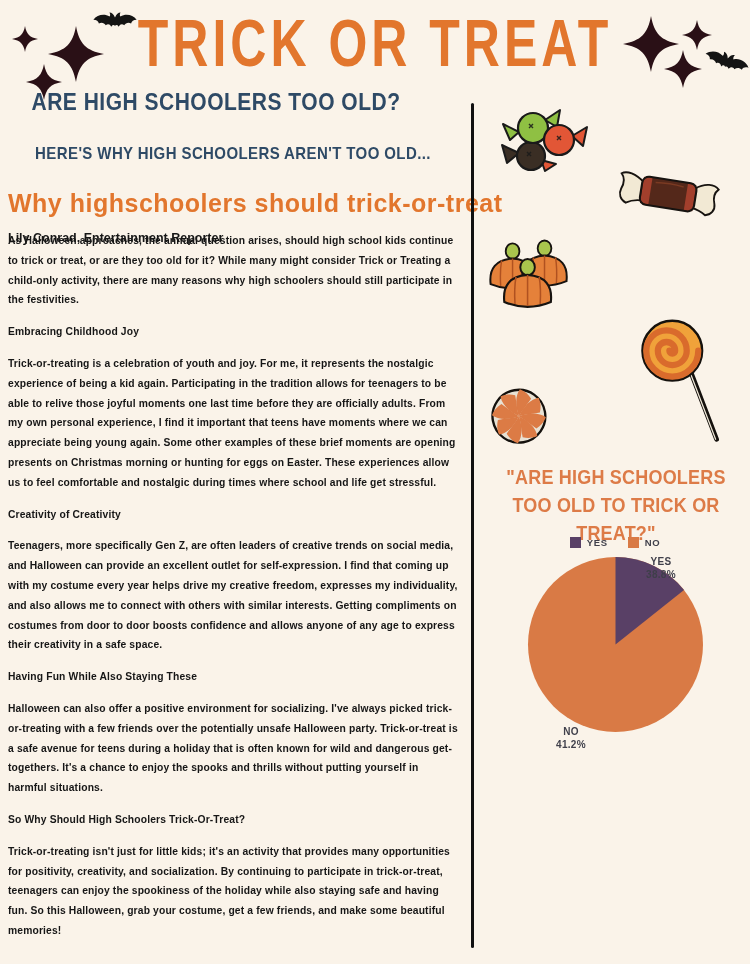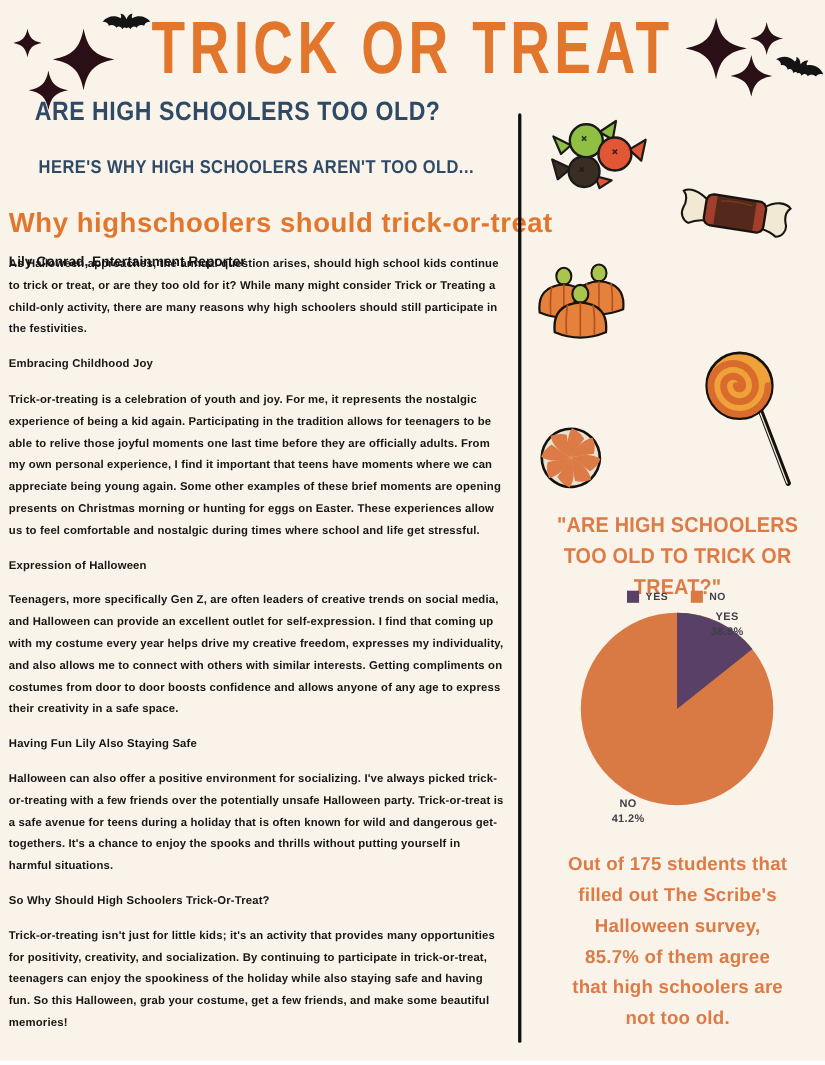--- a/index.html
+++ b/index.html
@@ -99,23 +99,23 @@
   <h2 class="subtitle">ARE HIGH SCHOOLERS TOO OLD?</h2>
 
   <div class="kicker">HERE'S WHY HIGH SCHOOLERS AREN'T TOO OLD...</div>
   <div class="headline">Why highschoolers should trick-or-treat</div>
   <div class="byline">Lily Conrad, Entertainment Reporter</div>
 
   <div class="body">
     <div class="p">As Halloween approaches, the annual question arises, should high school kids continue to trick or treat, or are they too old for it? While many might consider Trick or Treating a child-only activity, there are many reasons why high schoolers should still participate in the festivities.</div>
     <div class="h">Embracing Childhood Joy</div>
     <div class="p">Trick-or-treating is a celebration of youth and joy. For me, it represents the nostalgic experience of being a kid again. Participating in the tradition allows for teenagers to be able to relive those joyful moments one last time before they are officially adults. From my own personal experience, I find it important that teens have moments where we can appreciate being young again. Some other examples of these brief moments are opening presents on Christmas morning or hunting for eggs on Easter. These experiences allow us to feel comfortable and nostalgic during times where school and life get stressful.</div>
-    <div class="h">Expression of Halloween</div>
+    <div class="h">Creativity of Creativity</div>
     <div class="p">Teenagers, more specifically Gen Z, are often leaders of creative trends on social media, and Halloween can provide an excellent outlet for self-expression. I find that coming up with my costume every year helps drive my creative freedom, expresses my individuality, and also allows me to connect with others with similar interests. Getting compliments on costumes from door to door boosts confidence and allows anyone of any age to express their creativity in a safe space.</div>
-    <div class="h">Having Fun Lily Also Staying Safe</div>
+    <div class="h">Having Fun While Also Staying These</div>
     <div class="p">Halloween can also offer a positive environment for socializing. I've always picked trick-or-treating with a few friends over the potentially unsafe Halloween party. Trick-or-treat is a safe avenue for teens during a holiday that is often known for wild and dangerous get-togethers. It's a chance to enjoy the spooks and thrills without putting yourself in harmful situations.</div>
     <div class="h">So Why Should High Schoolers Trick-Or-Treat?</div>
     <div class="p">Trick-or-treating isn't just for little kids; it's an activity that provides many opportunities for positivity, creativity, and socialization. By continuing to participate in trick-or-treat, teenagers can enjoy the spookiness of the holiday while also staying safe and having fun. So this Halloween, grab your costume, get a few friends, and make some beautiful memories!</div>
   </div>
 
   <div class="divider"></div>
 
   <svg class="decor" style="left:498px;top:106px" width="92" height="72" viewBox="0 0 90 72">
     <path d="M20 26 L4 18 L11 34 Z" fill="#8fc043" stroke="#1a1a1a" stroke-width="2" stroke-linejoin="round"></path>
     <path d="M46 14 L61 4 L58 21 Z" fill="#8fc043" stroke="#1a1a1a" stroke-width="2" stroke-linejoin="round"></path>
@@ -185,15 +185,14 @@
 
   <div class="pie-label yes">
     <span>YES</span><br>
     <span>38.8%</span>
   </div>
   <div class="pie-label no">
     <span>NO</span><br>
     <span>41.2%</span>
   </div>
 
-  <div class="summary">Out of 175 students that filled out The Scribe's Halloween survey, 85.7% of them agree that high schoolers are not too old.</div>
 
 </div>
 
 </body></html>

